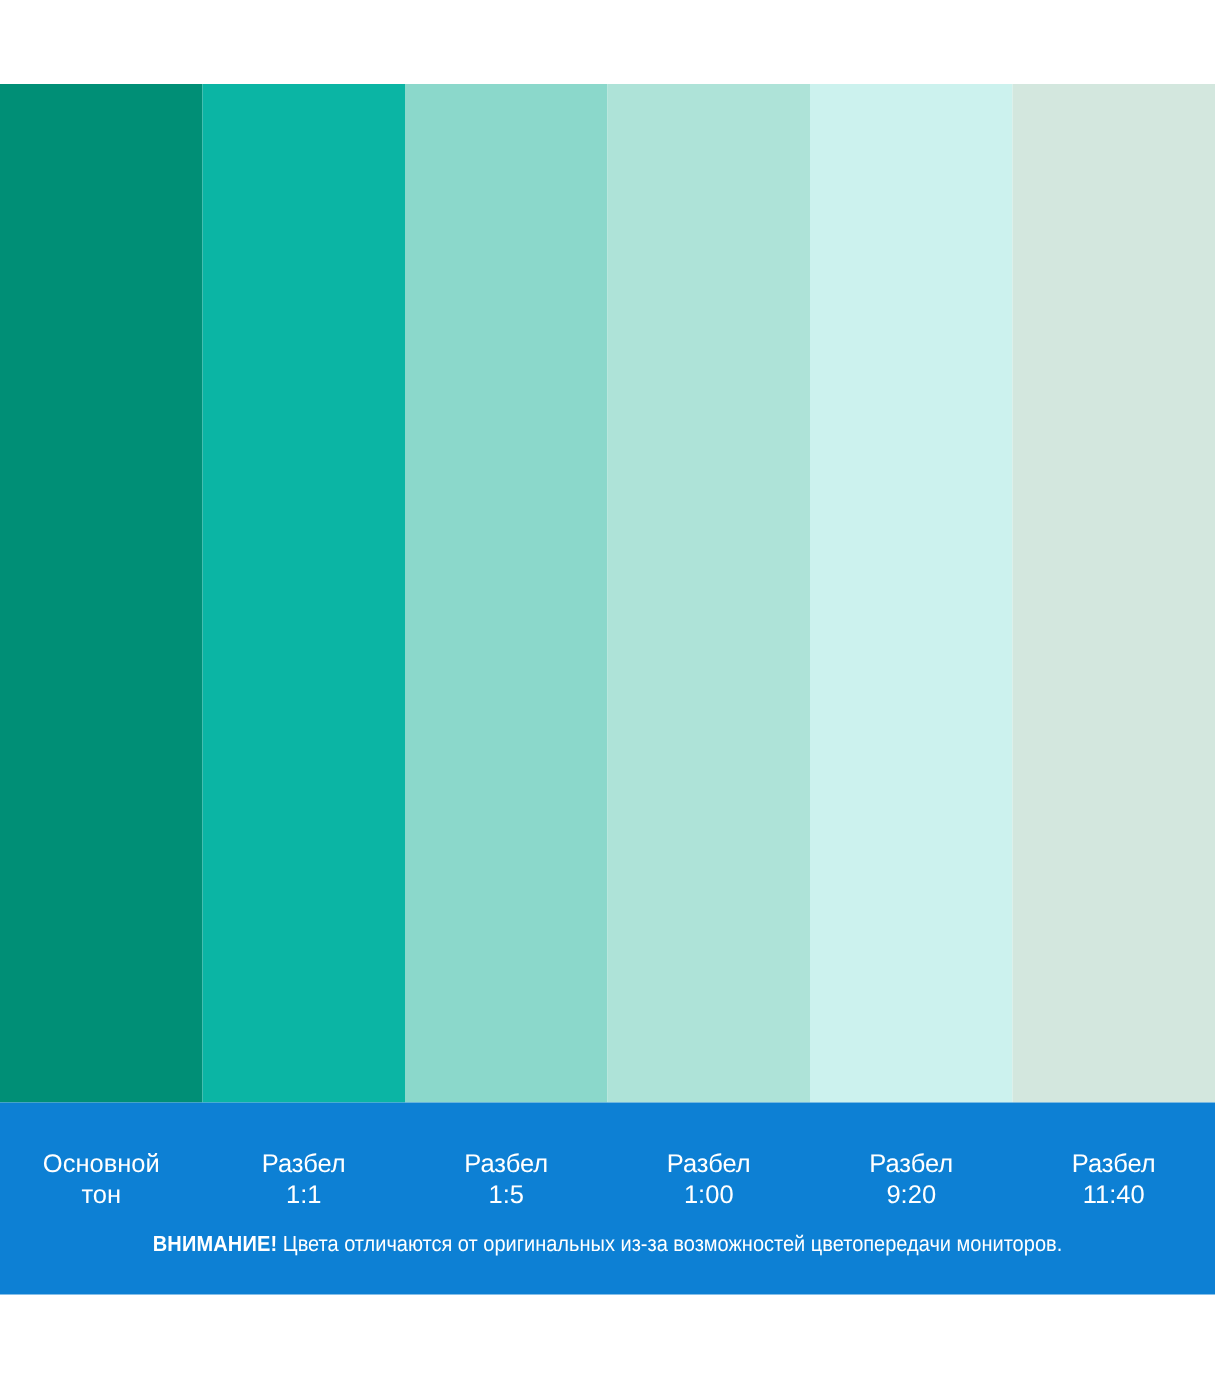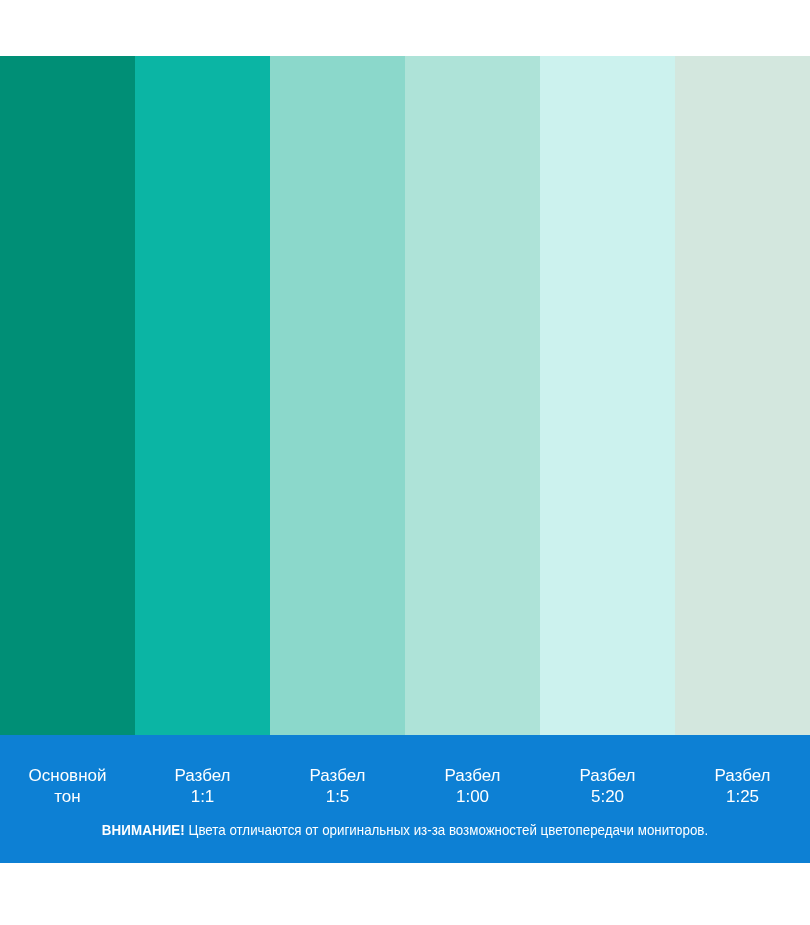--- a/index.html
+++ b/index.html
@@ -123,25 +123,25 @@
       <div class="label-cell">
         <span class="l1">Разбел</span>
         <span class="l2">1:5</span>
       </div>
       <div class="label-cell">
         <span class="l1">Разбел</span>
         <span class="l2">1:00</span>
       </div>
       <div class="label-cell">
         <span class="l1">Разбел</span>
-        <span class="l2">5:20</span>
+        <span class="l2">9:20</span>
       </div>
       <div class="label-cell">
         <span class="l1">Разбел</span>
-        <span class="l2">1:25</span>
+        <span class="l2">11:40</span>
       </div>
     </div>
 
     <div class="warning-row">
       <span class="warning-strong">ВНИМАНИЕ!</span><span>&nbsp;</span><span class="warning-text">Цвета отличаются от оригинальных из-за возможностей цветопередачи мониторов.</span>
     </div>
 
   </div>
 </div>
 

